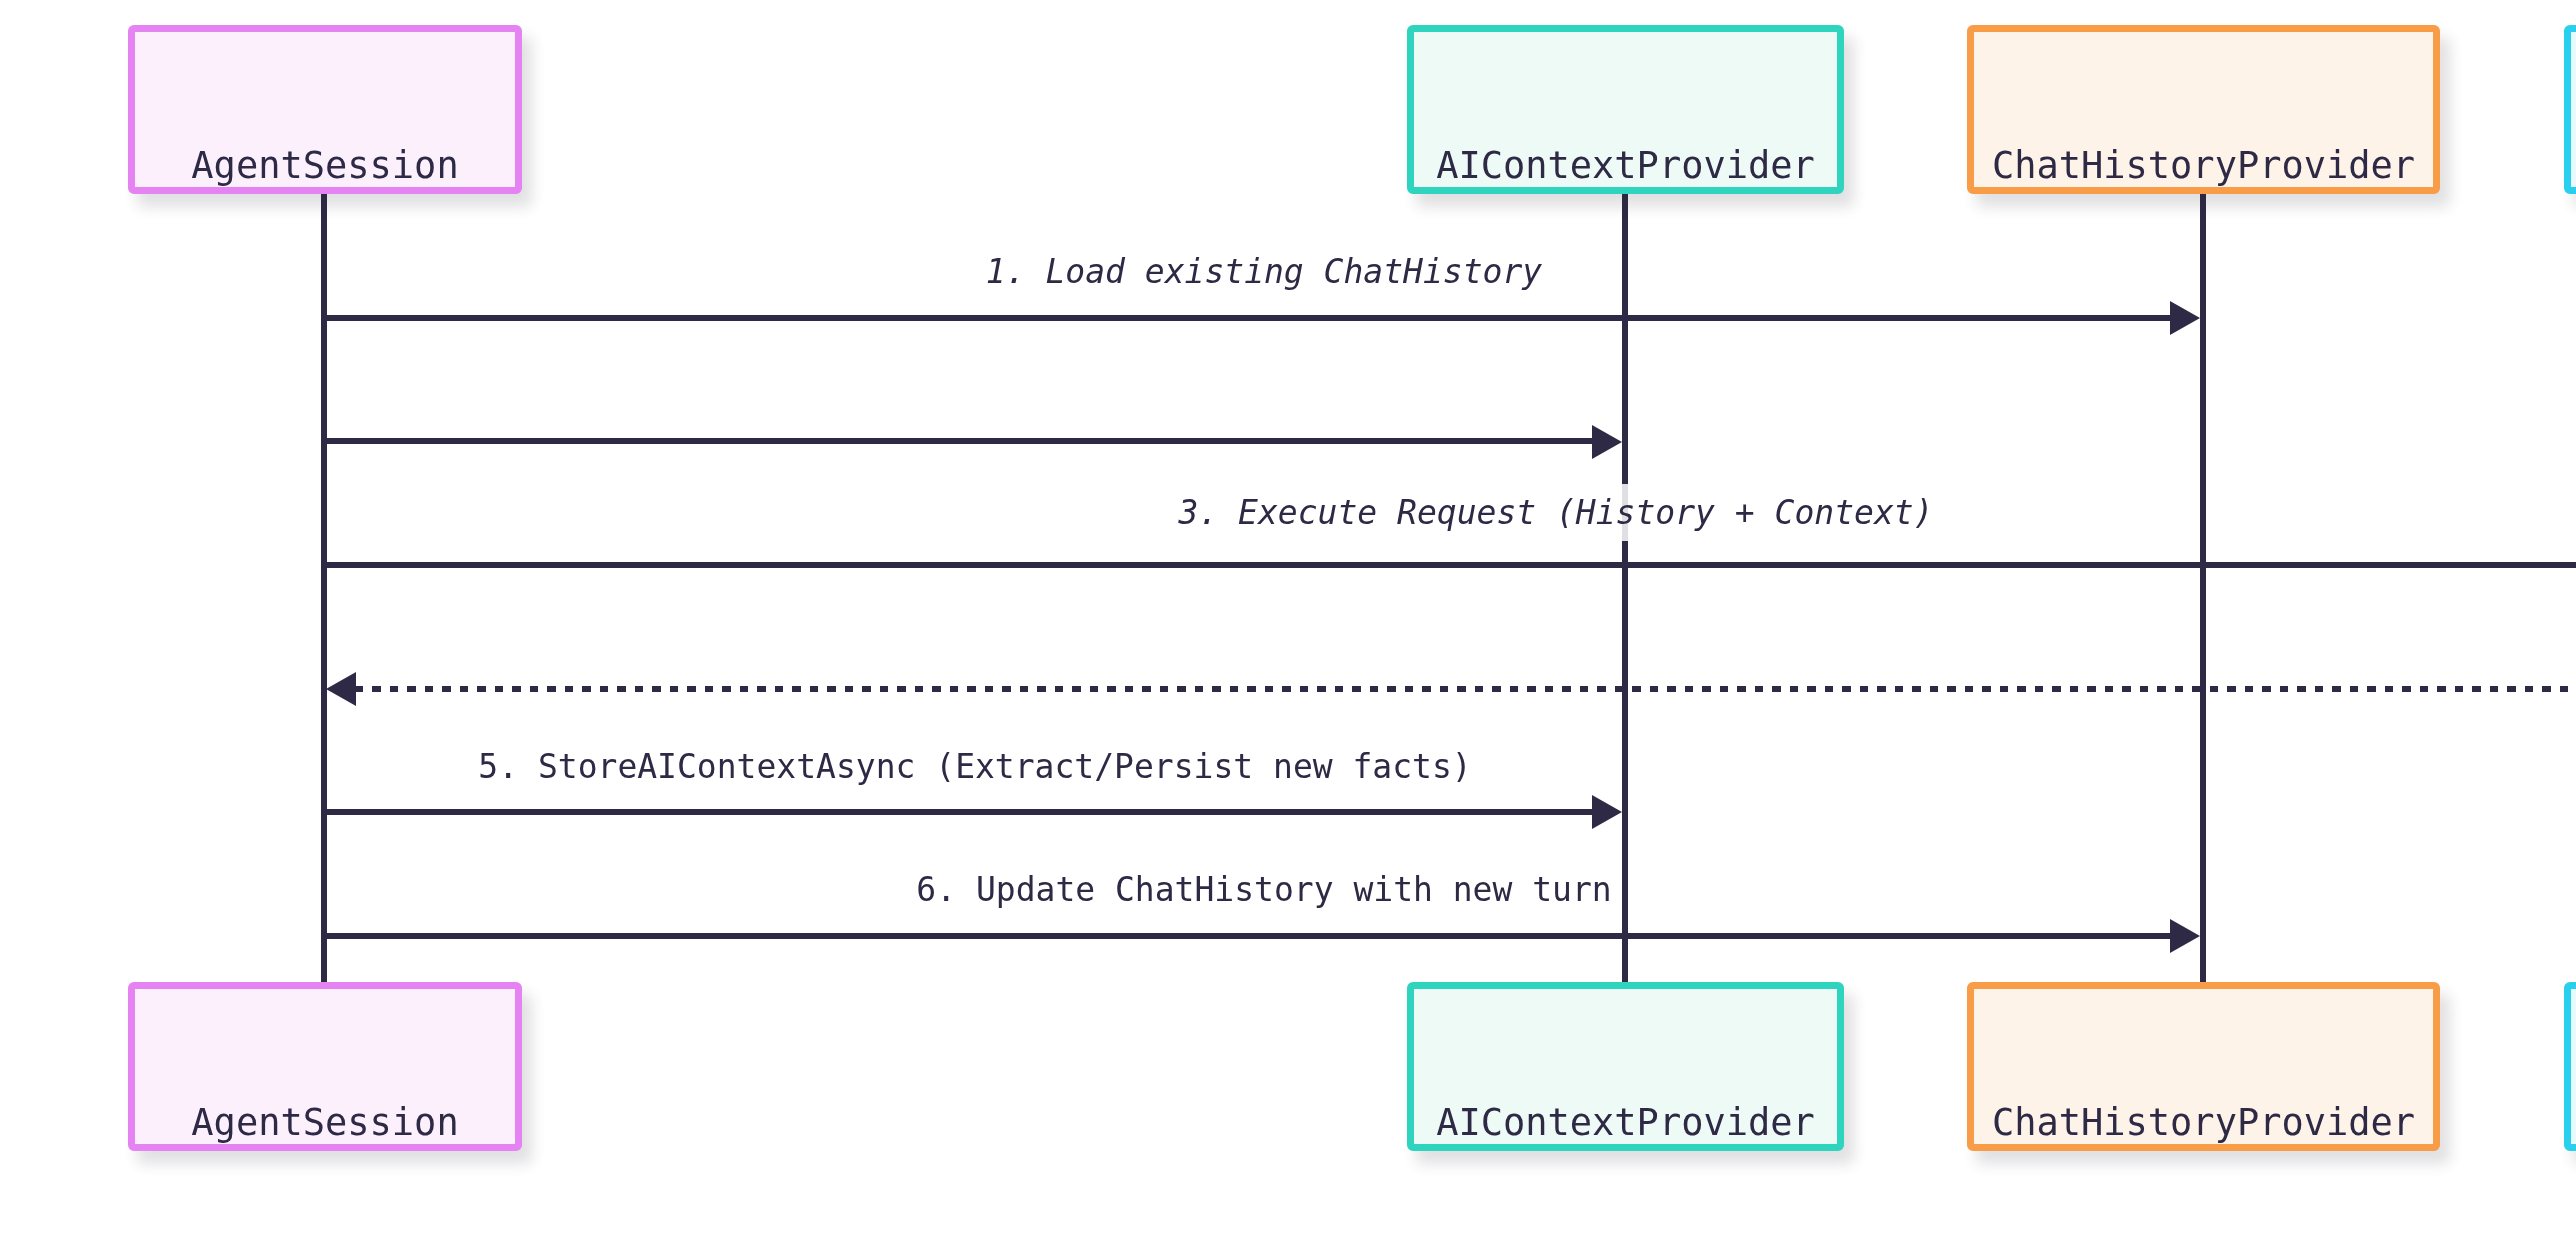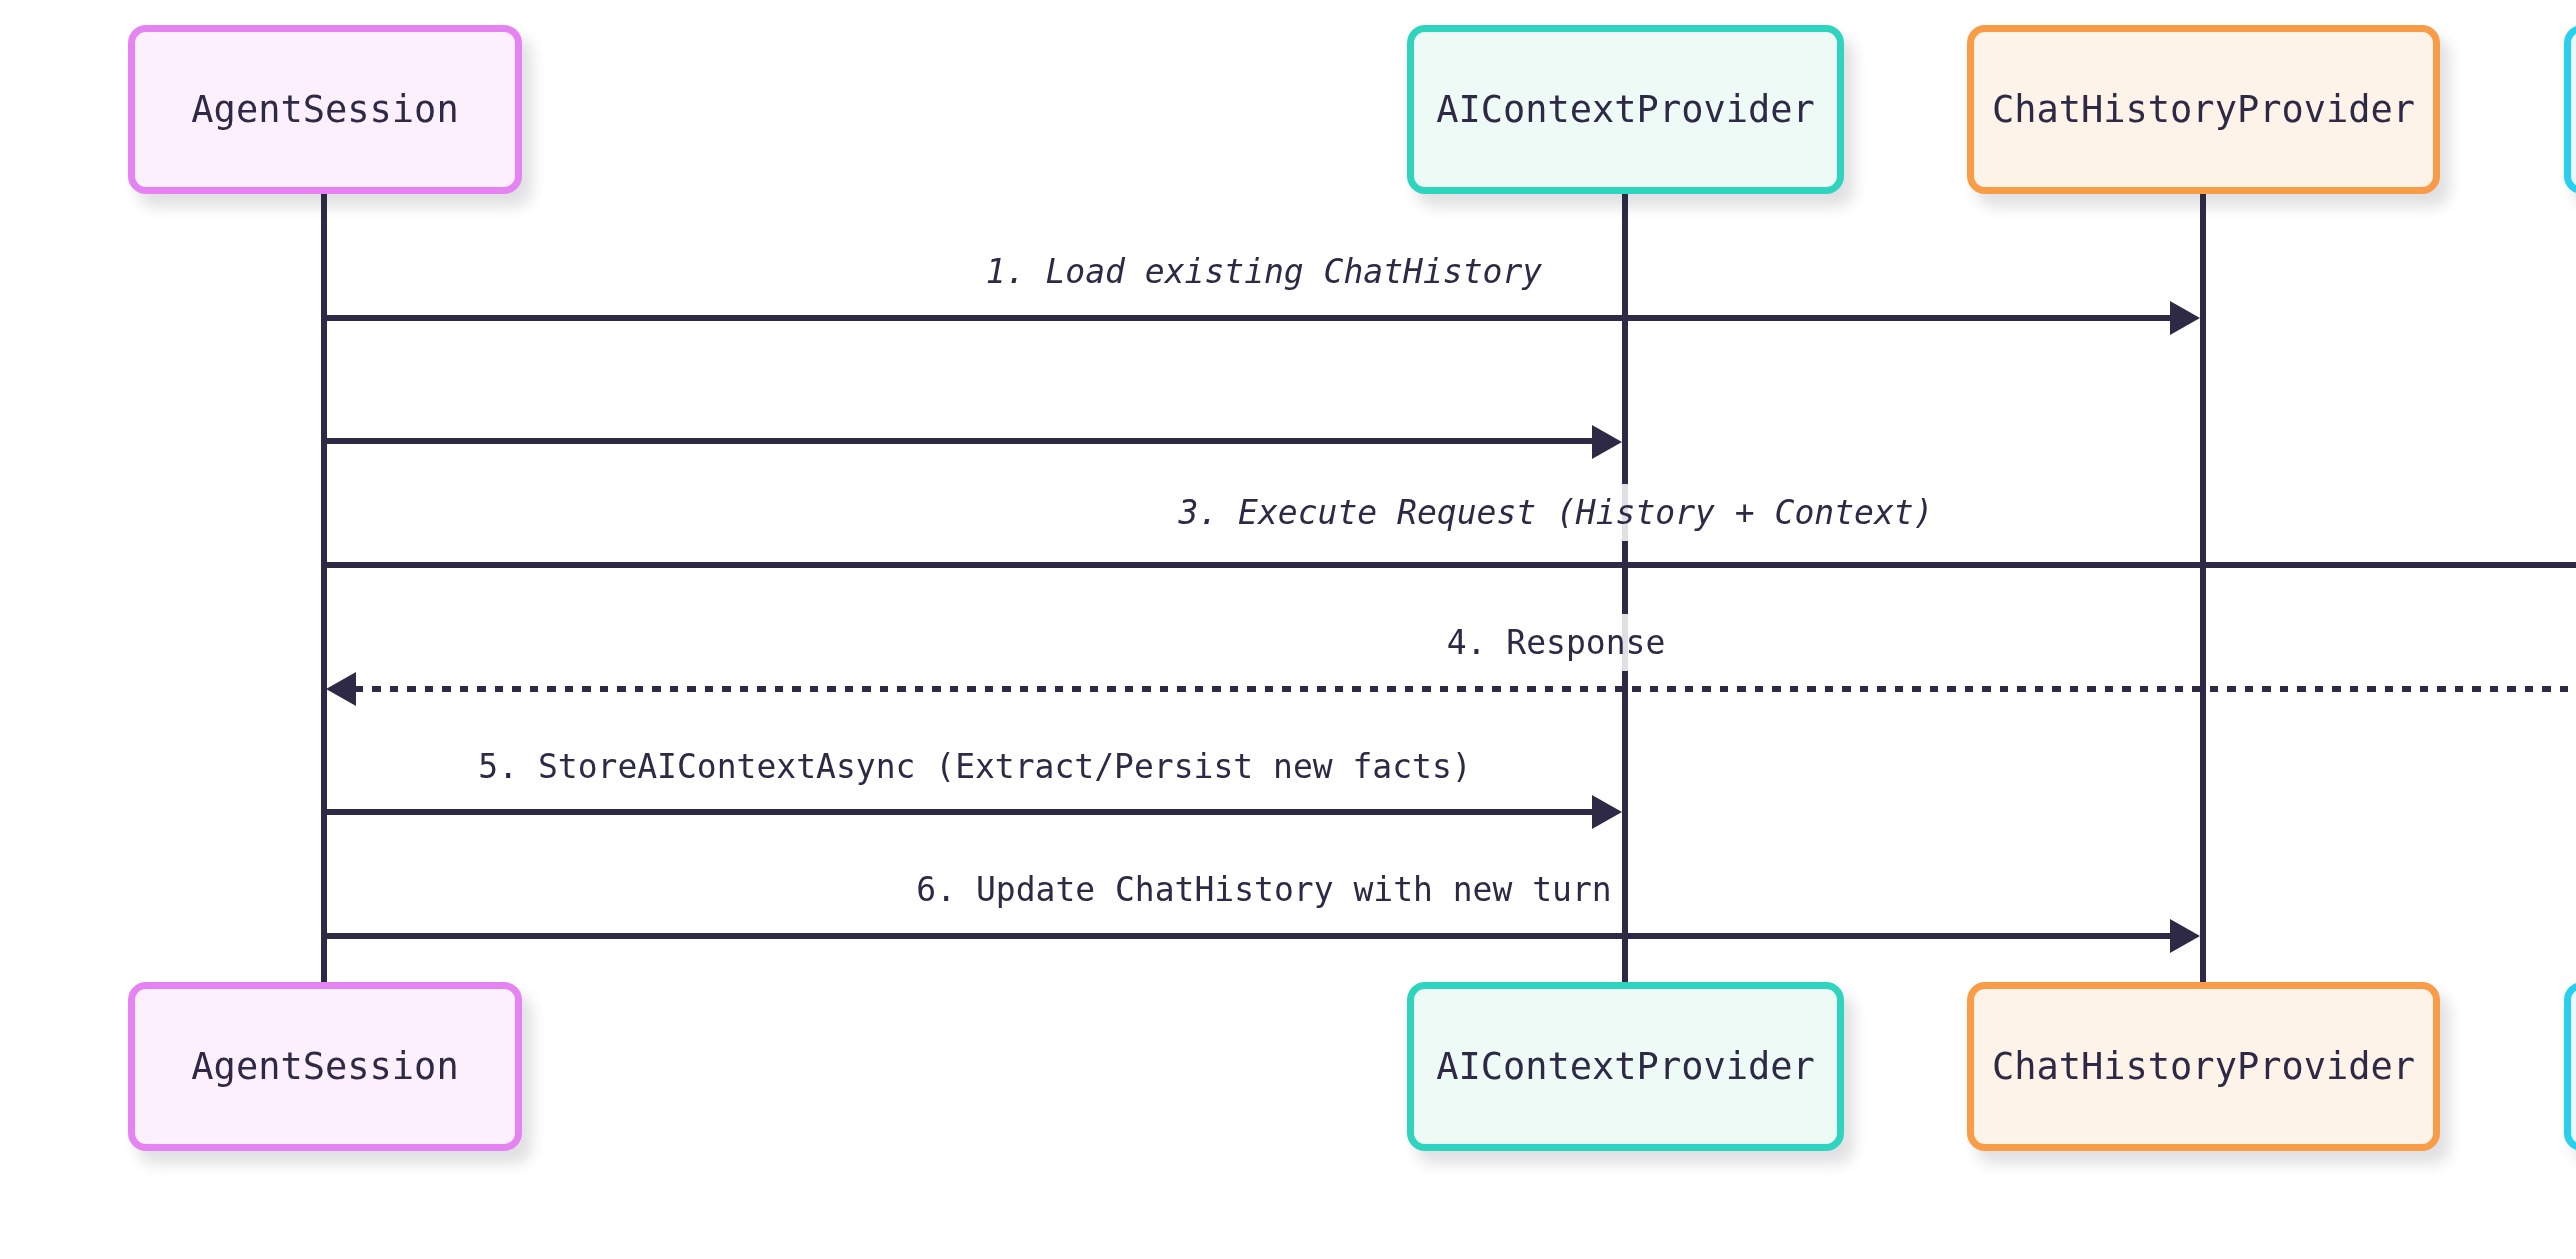--- a/index.html
+++ b/index.html
@@ -12,24 +12,24 @@
     width: 3141px;
     height: 1260px;
     background: #ffffff;
     font-family: "DejaVu Sans Mono", "Liberation Mono", monospace;
     overflow: hidden;
   }
   .participant {
     position: absolute;
     height: 169px;
     border: 7.2px solid #999;
-    border-radius: 18px;
+    border-radius: 6px;
     box-sizing: border-box;
     display: flex;
-    align-items: center;
+    align-items: flex-end;
     justify-content: center;
     font-size: 37px;
     color: #2E2945;
     box-shadow: 9.3px 12.4px 13.4px rgba(40,40,60,0.14);
     white-space: nowrap;
   }
   .lifeline {
     position: absolute;
     width: 6.2px;
     top: 193px;
@@ -103,21 +103,20 @@
   <div class="msg-label" style="left:1264px; top:243px;font-style:italic;">1. Load existing ChatHistory</div>
   <div class="msg-line" style="left:325px; top:315px; width:1848px;"></div>
   <div class="arrow-head right" style="left:2170px; top:301px;"></div>
 
   <div class="msg-line" style="left:325px; top:438px; width:1270px;"></div>
   <div class="arrow-head right" style="left:1592px; top:425px;"></div>
 
   <div class="msg-label" style="left:1556px; top:484px;font-style:italic;">3. Execute Request (History + Context)</div>
   <div class="msg-line" style="left:325px; top:562px; width:2433px;"></div>
 
-  <div class="msg-label" style="left:1556px; top:614px;">4. Response</div>
   <div class="msg-line dotted" style="left:355px; top:686px; width:2433px;"></div>
   <div class="arrow-head left" style="left:326px; top:672px;"></div>
 
   <div class="msg-label" style="left:975px; top:738px;text-align:right;">5. StoreAIContextAsync (Extract/Persist new facts)</div>
   <div class="msg-line" style="left:325px; top:809px; width:1270px;"></div>
   <div class="arrow-head right" style="left:1592px; top:795px;"></div>
 
   <div class="msg-label" style="left:1264px; top:861px;">6. Update ChatHistory with new turn</div>
   <div class="msg-line" style="left:325px; top:933px; width:1848px;"></div>
   <div class="arrow-head right" style="left:2170px; top:919px;"></div>

